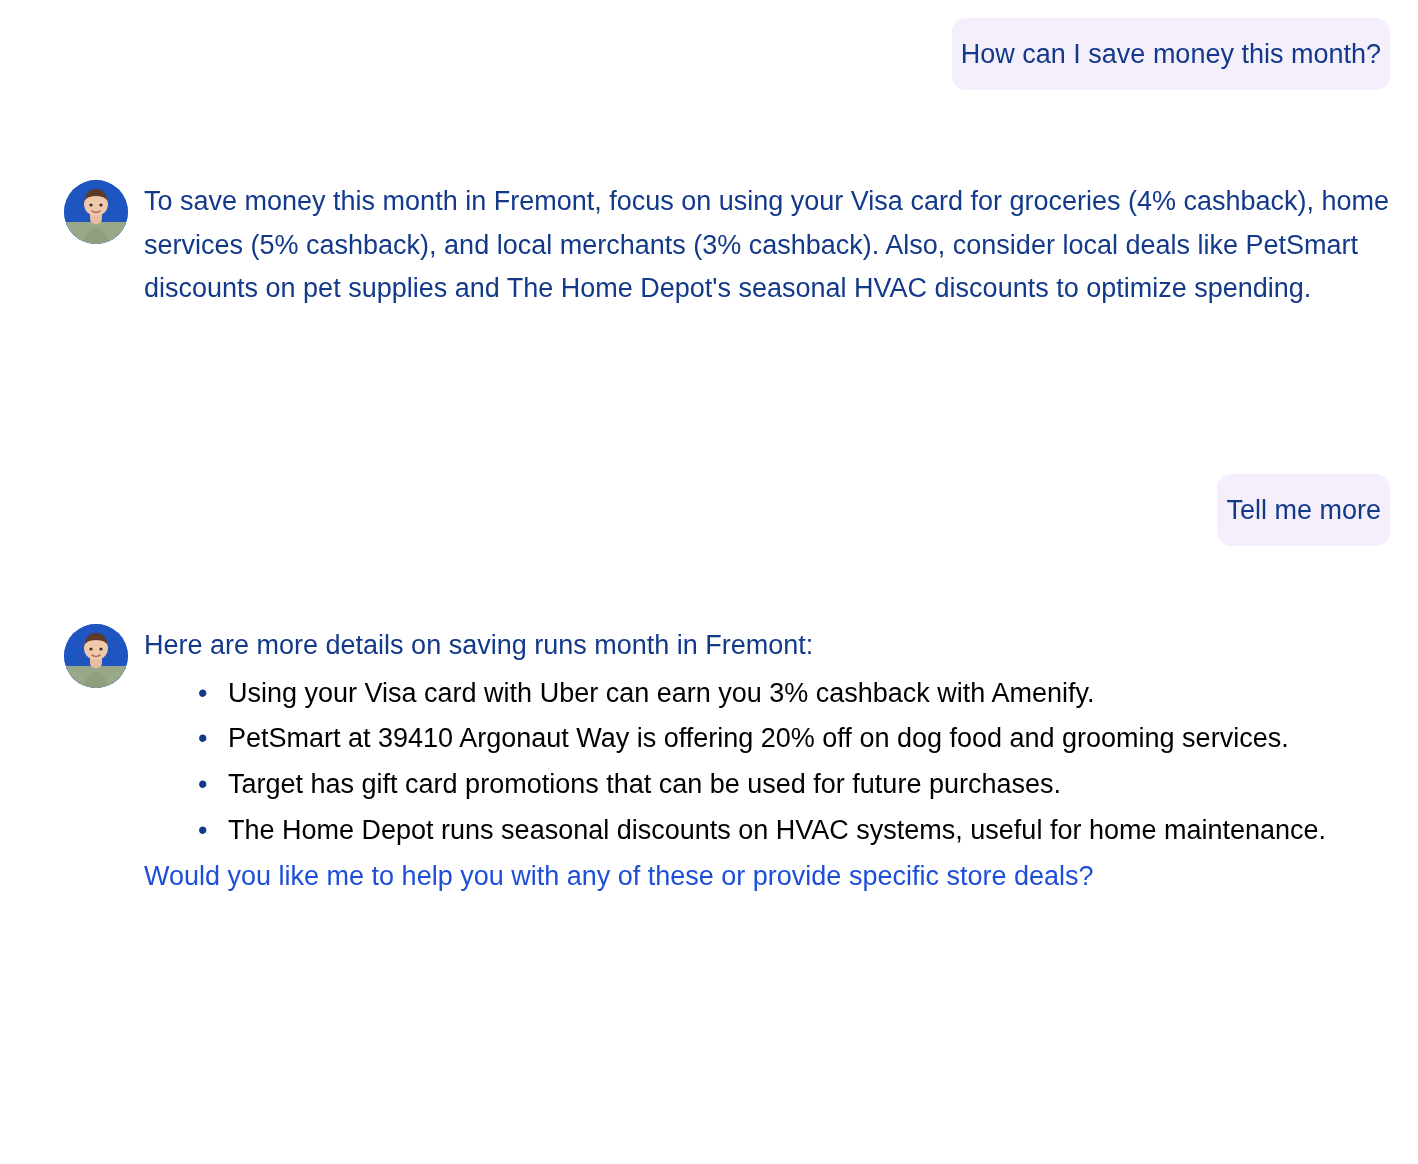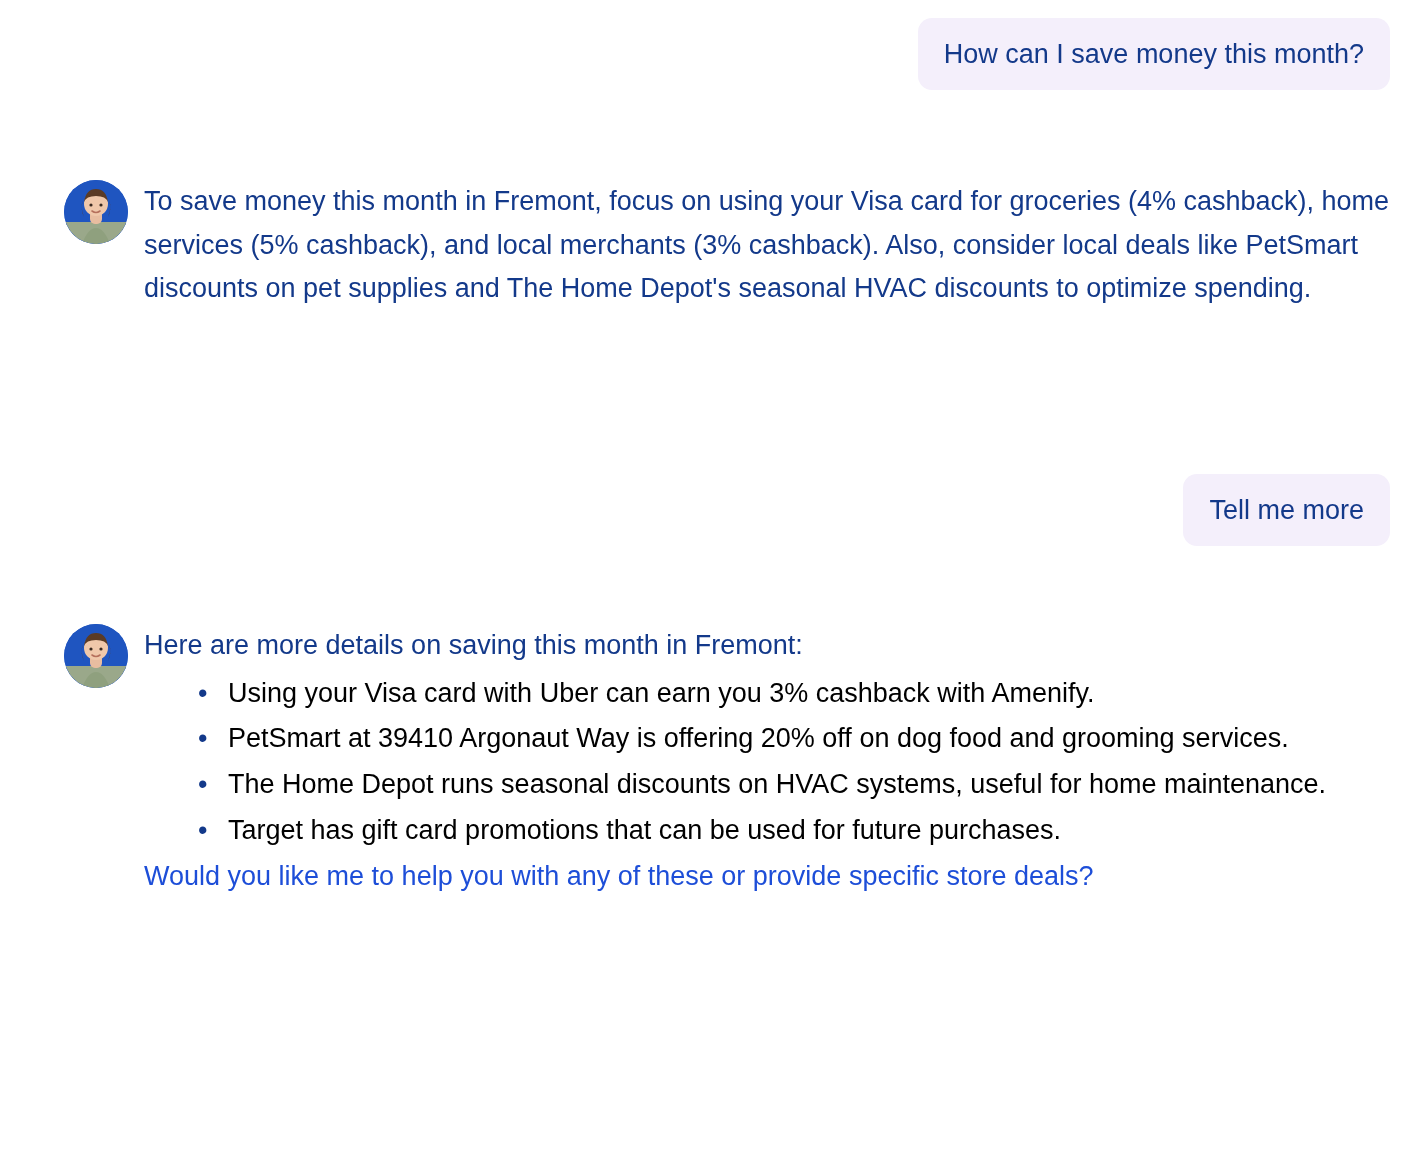--- a/index.html
+++ b/index.html
@@ -28,21 +28,21 @@
     display: flex;
     justify-content: flex-end;
     width: 100%;
   }
   .user-bubble {
     background: #f4effb;
     color: #13398a;
     border-radius: 14px;
     font-size: 27px;
     line-height: 1.35;
-    padding: 18px 26px;
+    padding: 18px 9px;
     max-width: 860px;
     box-sizing: border-box;
     white-space: pre-wrap;
   }
 
   
   .bot-row {
     display: flex;
     align-items: flex-start;
     width: 100%;
@@ -162,24 +162,24 @@
           <path d="M20 22 q2 -13 12 -13 q10 0 12 13 q-2 -6 -12 -6 q-10 0 -12 6 z" fill="#5b3b25"></path>
           <path d="M19 20 q-3 10 1 17 q-4 -10 -1 -17 z" fill="#5b3b25"></path>
           <path d="M45 20 q3 10 -1 17 q4 -10 1 -17 z" fill="#5b3b25"></path>
           <circle cx="27" cy="25" r="1.6" fill="#3a2a20"></circle>
           <circle cx="37" cy="25" r="1.6" fill="#3a2a20"></circle>
           <path d="M28 31 q4 3 8 0" stroke="#b5705c" stroke-width="1.6" fill="none" stroke-linecap="round"></path>
         </g>
       </svg>
     </div>
     <div class="bot-text">
-      <p>Here are more details on saving this month in Fremont:</p>
+      <p>Here are more details on saving runs month in Fremont:</p>
       <ul class="bot-list">
         <li>Using your Visa card with Uber can earn you 3% cashback with Amenify.</li>
         <li>PetSmart at 39410 Argonaut Way is offering 20% off on dog food and grooming services.</li>
+        <li>Target has gift card promotions that can be used for future purchases.</li>
         <li>The Home Depot runs seasonal discounts on HVAC systems, useful for home maintenance.</li>
-        <li>Target has gift card promotions that can be used for future purchases.</li>
       </ul>
       <div class="closing">Would you like me to help you with any of these or provide specific store deals?</div>
     </div>
   </div>
 
 </div>
 
 </body></html>

